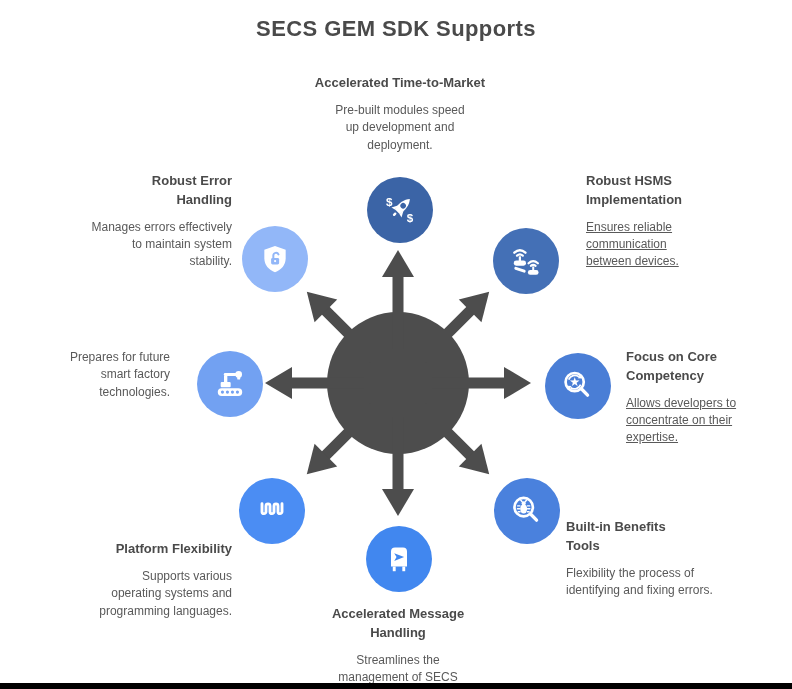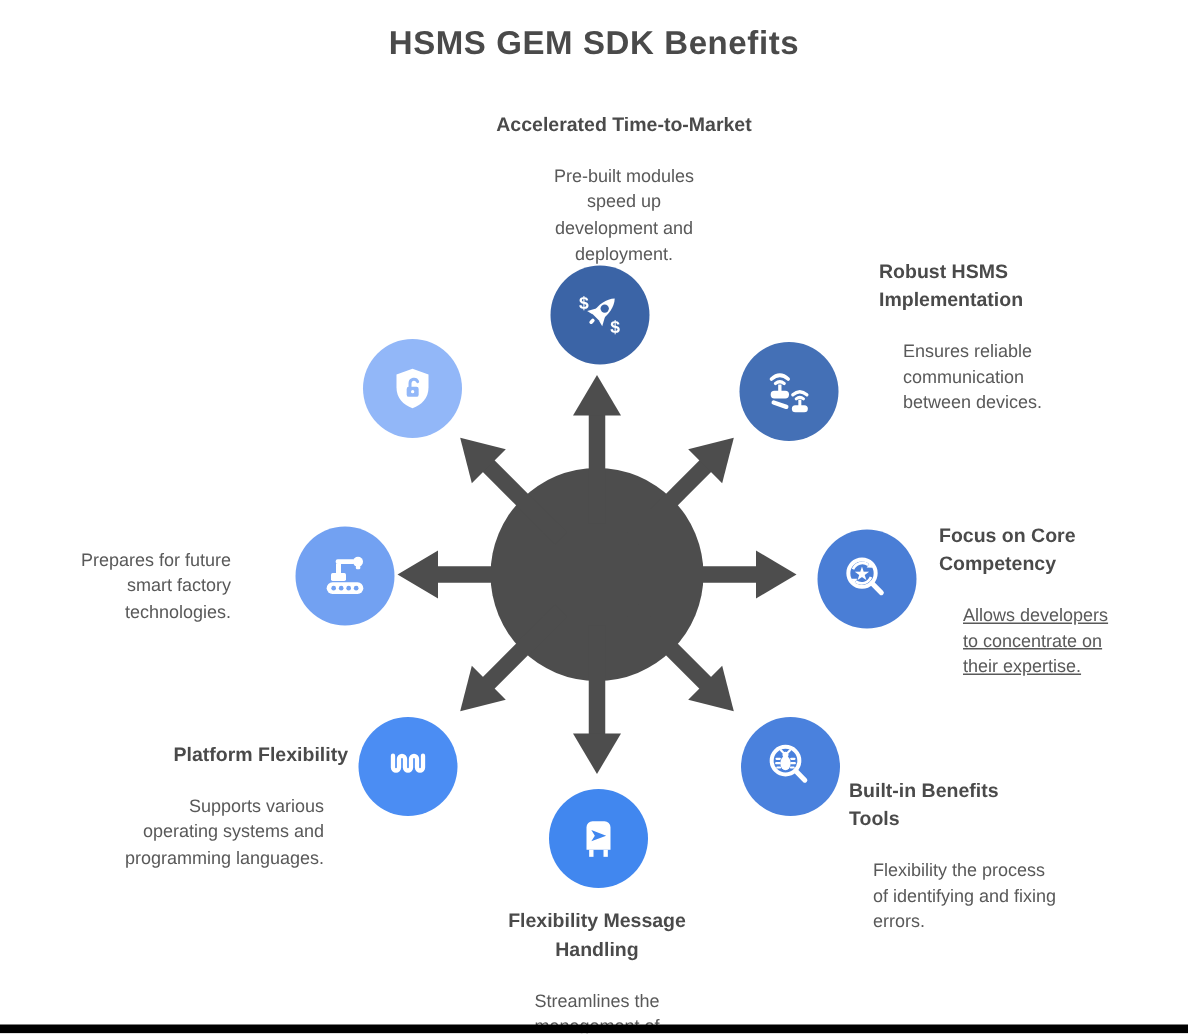--- a/index.html
+++ b/index.html
@@ -6,41 +6,41 @@
   #stage{
     position:relative;width:792px;height:689px;overflow:hidden;background:#ffffff;
     font-family:"Liberation Sans", sans-serif;
   }
   .title{
     position:absolute;left:0;top:16px;width:792px;text-align:center;
     font-size:22px;font-weight:700;color:#4a4a4a;letter-spacing:.4px;
   }
   .benefit{position:absolute;}
   .benefit .heading{font-size:13px;font-weight:700;color:#4a4a4a;line-height:1.45;margin:0 0 9px 0;}
-  .benefit .body{font-size:12px;font-weight:400;color:#595959;line-height:1.45;margin:16px;}
+  .benefit .body{font-size:12px;font-weight:400;color:#595959;line-height:1.45;margin:0;}
   .align-center{text-align:center;}
   .align-left{text-align:left;}
   .align-right{text-align:right;}
   .icon-circle{
     position:absolute;width:66px;height:66px;border-radius:50%;
     display:flex;align-items:center;justify-content:center;
   }
   .icon-circle svg{display:block;}
   .hub{position:absolute;left:248px;top:233px;}
   .bottom-bar{position:absolute;left:0;bottom:0;width:792px;height:6px;background:#000;}
   .pad-sm{padding:0 14px;}
   .pad-md{padding:0 32px;}
   svg text{font-family:"Liberation Sans", sans-serif;}
 </style>
 </head>
 <body>
 
 <div id="stage">
 
-  <div class="title">HSMS GEM SDK Benefits</div>
+  <div class="title">SECS GEM SDK Supports</div>
 
   <svg class="hub" width="300" height="300" viewBox="0 0 300 300" style="color: rgb(77, 77, 77);">
     <circle cx="150" cy="150" r="71" fill="currentColor"></circle>
     <g transform="rotate(0 150 150)">
       <rect x="144.5" y="38" width="11" height="78" fill="currentColor"></rect>
       <polygon points="150,17 166,44 134,44" fill="currentColor"></polygon>
     </g>
     <g transform="rotate(45 150 150)">
       <rect x="144.5" y="42" width="11" height="74" fill="currentColor"></rect>
       <polygon points="150,21 166,48 134,48" fill="currentColor"></polygon>
@@ -64,54 +64,58 @@
     <g transform="rotate(270 150 150)">
       <rect x="144.5" y="38" width="11" height="78" fill="currentColor"></rect>
       <polygon points="150,17 166,44 134,44" fill="currentColor"></polygon>
     </g>
     <g transform="rotate(315 150 150)">
       <rect x="144.5" y="42" width="11" height="74" fill="currentColor"></rect>
       <polygon points="150,21 166,48 134,48" fill="currentColor"></polygon>
     </g>
   </svg>
 
-  <div class="benefit align-center" style="left:316px;top:74px;width:200px;text-align:center;">
+  <div class="benefit align-center" style="left:300px;top:74px;width:200px;text-align:center;">
     <p class="heading pad-sm">Accelerated Time-to-Market</p>
     <p class="body pad-md">Pre-built modules speed up development and deployment.</p>
   </div>
 
   <div class="benefit align-left" style="left:586px;top:172px;width:160px;">
     <p class="heading" style="max-width:120px;">Robust HSMS Implementation</p>
-    <p class="body" style="max-width:118px;">Ensures reliable communication between devices.</p>
+    <p class="body" style="max-width:118px;text-decoration:underline;">Ensures reliable communication between devices.</p>
   </div>
 
   <div class="benefit align-left" style="left:626px;top:348px;width:135px;">
     <p class="heading" style="max-width:110px;">Focus on Core Competency</p>
     <p class="body" style="max-width:125px;text-decoration:underline;">Allows developers to concentrate on their expertise.</p>
   </div>
 
   <div class="benefit align-left" style="left:566px;top:518px;width:160px;">
     <p class="heading" style="max-width:135px;">Built-in Benefits Tools</p>
     <p class="body" style="max-width:148px;">Flexibility the process of identifying and fixing errors.</p>
   </div>
 
   <div class="benefit align-center" style="left:298px;top:605px;width:200px;">
-    <p class="heading pad-sm">Flexibility Message Handling</p>
+    <p class="heading pad-sm">Accelerated Message Handling</p>
     <p class="body pad-md">Streamlines the management of SECS GEM messages.</p>
   </div>
 
-  <div class="benefit align-right" style="right:560px;top:494px;width:160px;">
+  <div class="benefit align-right" style="right:560px;top:540px;width:160px;">
     <p class="heading">Platform Flexibility</p>
     <p class="body" style="max-width:138px;margin-left:auto;">Supports various operating systems and programming languages.</p>
   </div>
 
   <div class="benefit align-right" style="right:622px;top:349px;width:135px;">
     <p class="body" style="max-width:125px;margin-left:auto;">Prepares for future smart factory technologies.</p>
   </div>
 
+  <div class="benefit align-right" style="right:560px;top:172px;width:160px;">
+    <p class="heading" style="max-width:115px;margin-left:auto;">Robust Error Handling</p>
+    <p class="body" style="max-width:142px;margin-left:auto;">Manages errors effectively to maintain system stability.</p>
+  </div>
 
   <div class="icon-circle" style="left: 367px; top: 177px; background-color: rgb(59, 100, 166); color: rgb(59, 100, 166);">
     <svg width="40" height="40" viewBox="0 0 36 36">
       <g transform="rotate(45 18 17)">
         <path d="M18 4.5 C21.4 8.2 22.6 14 21.1 20.5 L14.9 20.5 C13.4 14 14.6 8.2 18 4.5 Z" fill="#fff"></path>
         <circle cx="18" cy="13" r="2.5" fill="currentColor"></circle>
         <path d="M14.9 15.5 L11.6 21.5 L15.1 20.6 Z" fill="#fff"></path>
         <path d="M21.1 15.5 L24.4 21.5 L20.9 20.6 Z" fill="#fff"></path>
         <rect x="16.9" y="22" width="2.2" height="3.6" rx="1.1" fill="#fff"></rect>
       </g>

